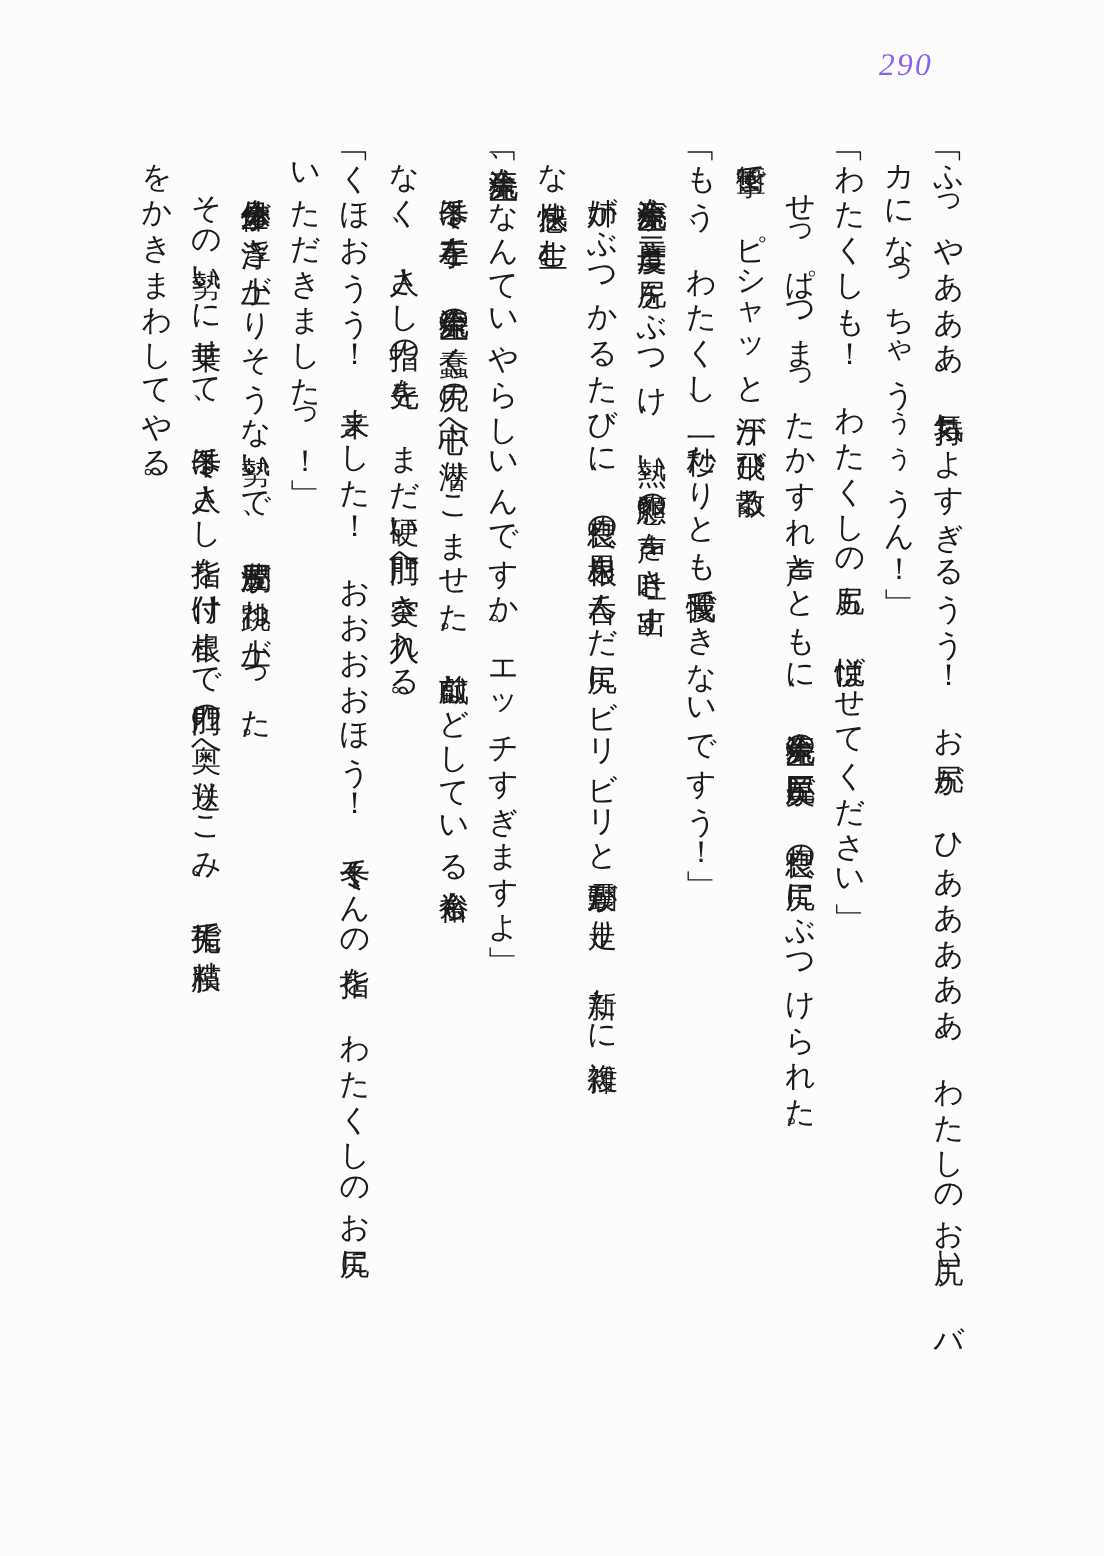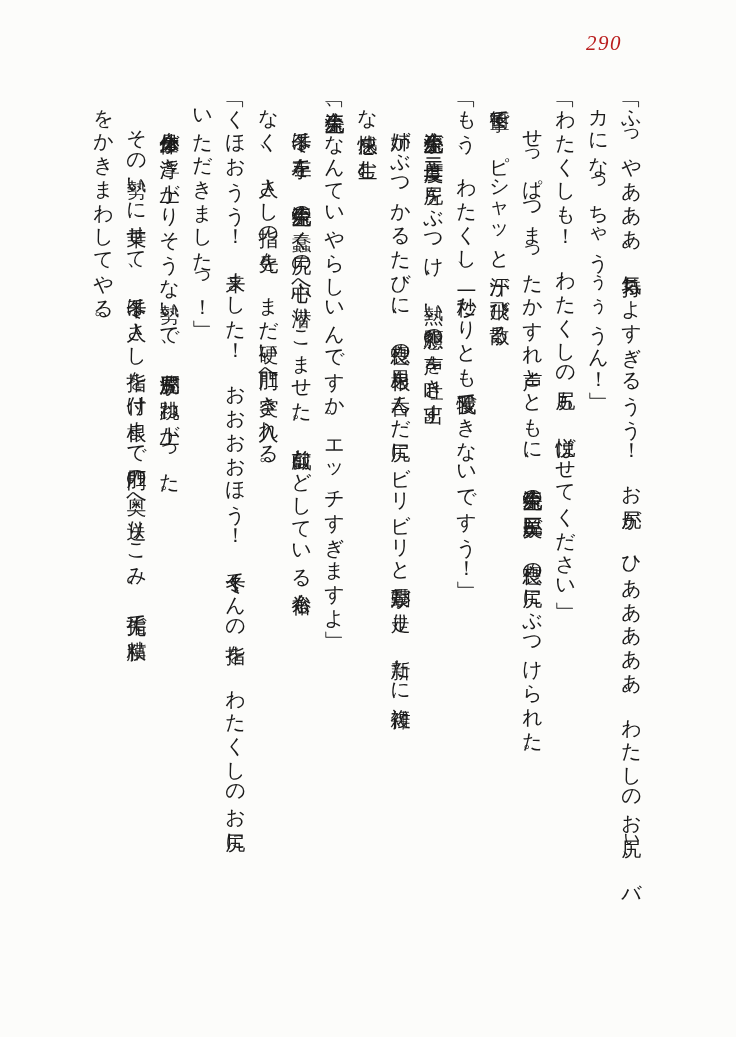--- a/index.html
+++ b/index.html
@@ -12,21 +12,21 @@
     font-family: "Liberation Serif", "DejaVu Serif", serif;
     color: #1b1b1b;
   }
   .page-number {
     position: absolute;
     top: 31px;
     left: 586px;
     font-size: 21px;
     font-style: italic;
     letter-spacing: 1.5px;
-    color: #b91c1c;
+    color: #8b5cf6;
   }
   .text-block {
     position: absolute;
     top: 95px;
     right: 88px;
     height: 828px;
     writing-mode: vertical-rl;
     -webkit-writing-mode: vertical-rl;
     text-orientation: upright;
     font-size: 20px;

